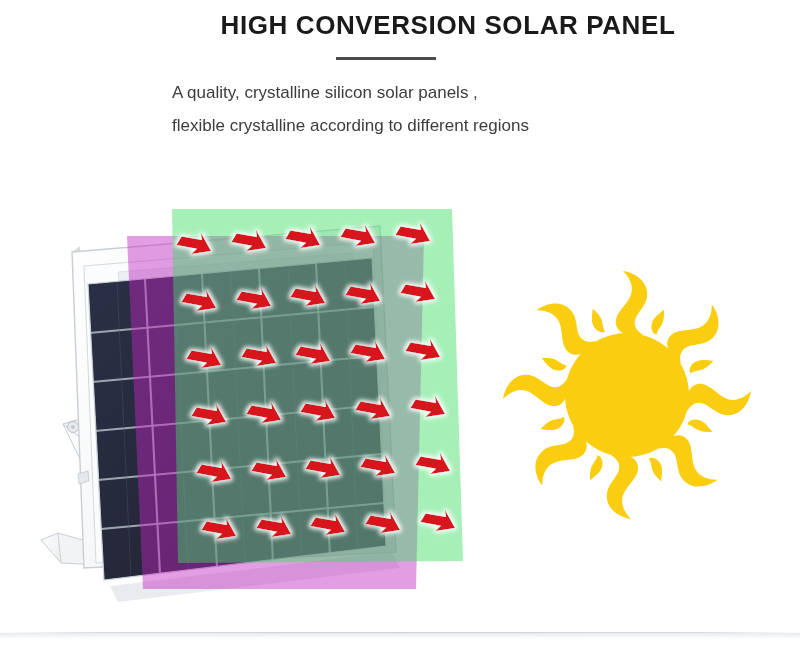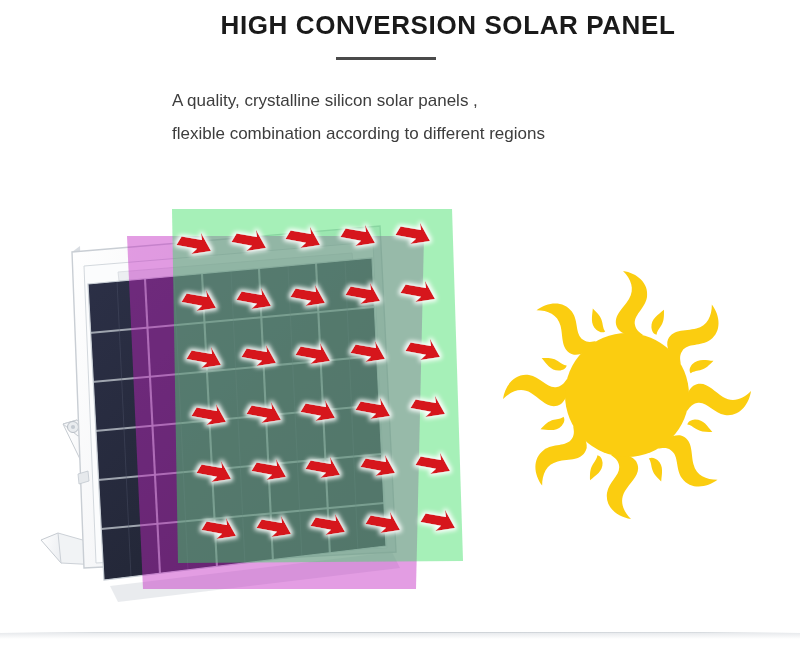--- a/index.html
+++ b/index.html
@@ -36,21 +36,21 @@
     position: absolute;
     left: 336px;
     top: 57px;
     width: 100px;
     height: 3px;
     background: #4a4a4a;
   }
   .subtitle {
     position: absolute;
     left: 172px;
-    top: 84px;
+    top: 76px;
     font-size: 17px;
     color: #3d3d3d;
     line-height: 33px;
     white-space: nowrap;
   }
   .subtitle .line { display: block; }
 
   
   .footer-rule {
     position: absolute;
@@ -91,21 +91,21 @@
 <body>
 
 <div id="page">
 
   <div class="title">HIGH CONVERSION SOLAR PANEL</div>
 
   <div class="title-rule"></div>
 
   <div class="subtitle">
     <span class="line">A quality, crystalline silicon solar panels ,</span>
-    <span class="line">flexible combination according to different regions</span>
+    <span class="line">flexible crystalline according to different regions</span>
   </div>
 
   <div class="stage">
     <svg width="800" height="651" viewBox="0 0 800 651" xmlns="http://www.w3.org/2000/svg">
       <defs>
 
         <filter id="arrowGlow" x="-80%" y="-80%" width="260%" height="260%">
           <feMorphology in="SourceAlpha" operator="dilate" radius="2.2" result="fat"></feMorphology>
           <feGaussianBlur in="fat" stdDeviation="2.2" result="blur"></feGaussianBlur>
           <feFlood flood-color="#ffffff" flood-opacity="0.95" result="wht"></feFlood>

